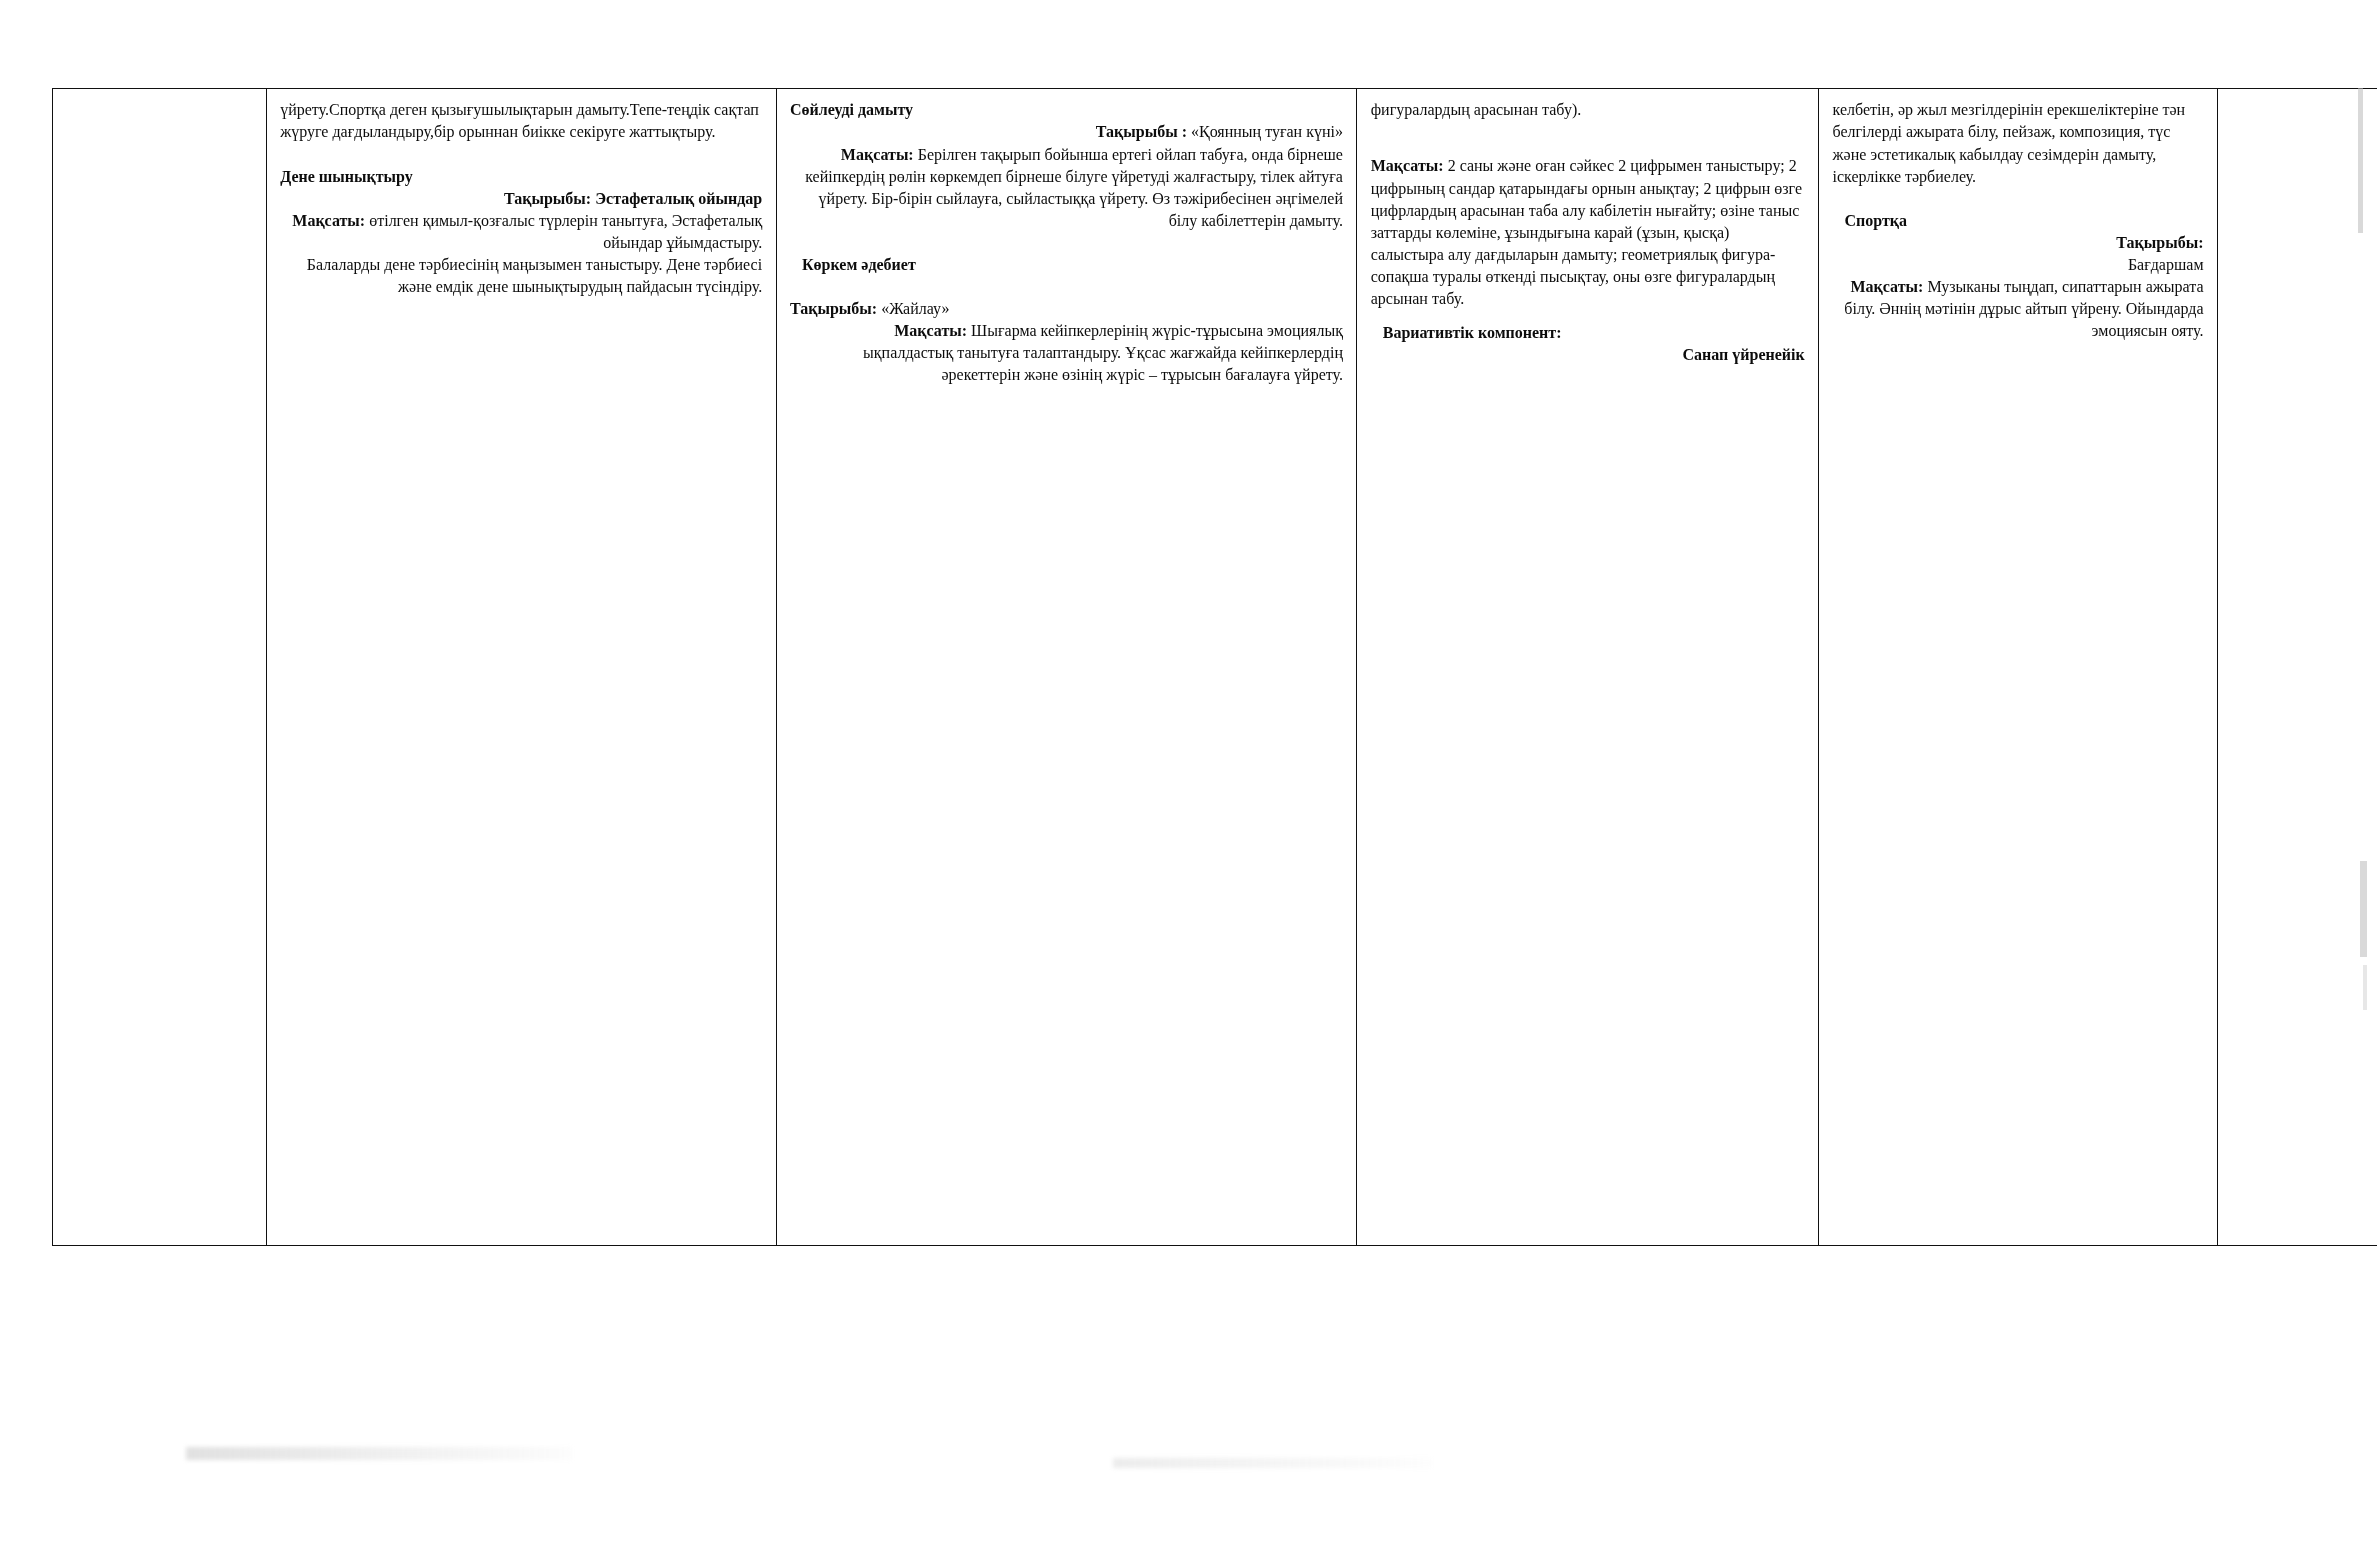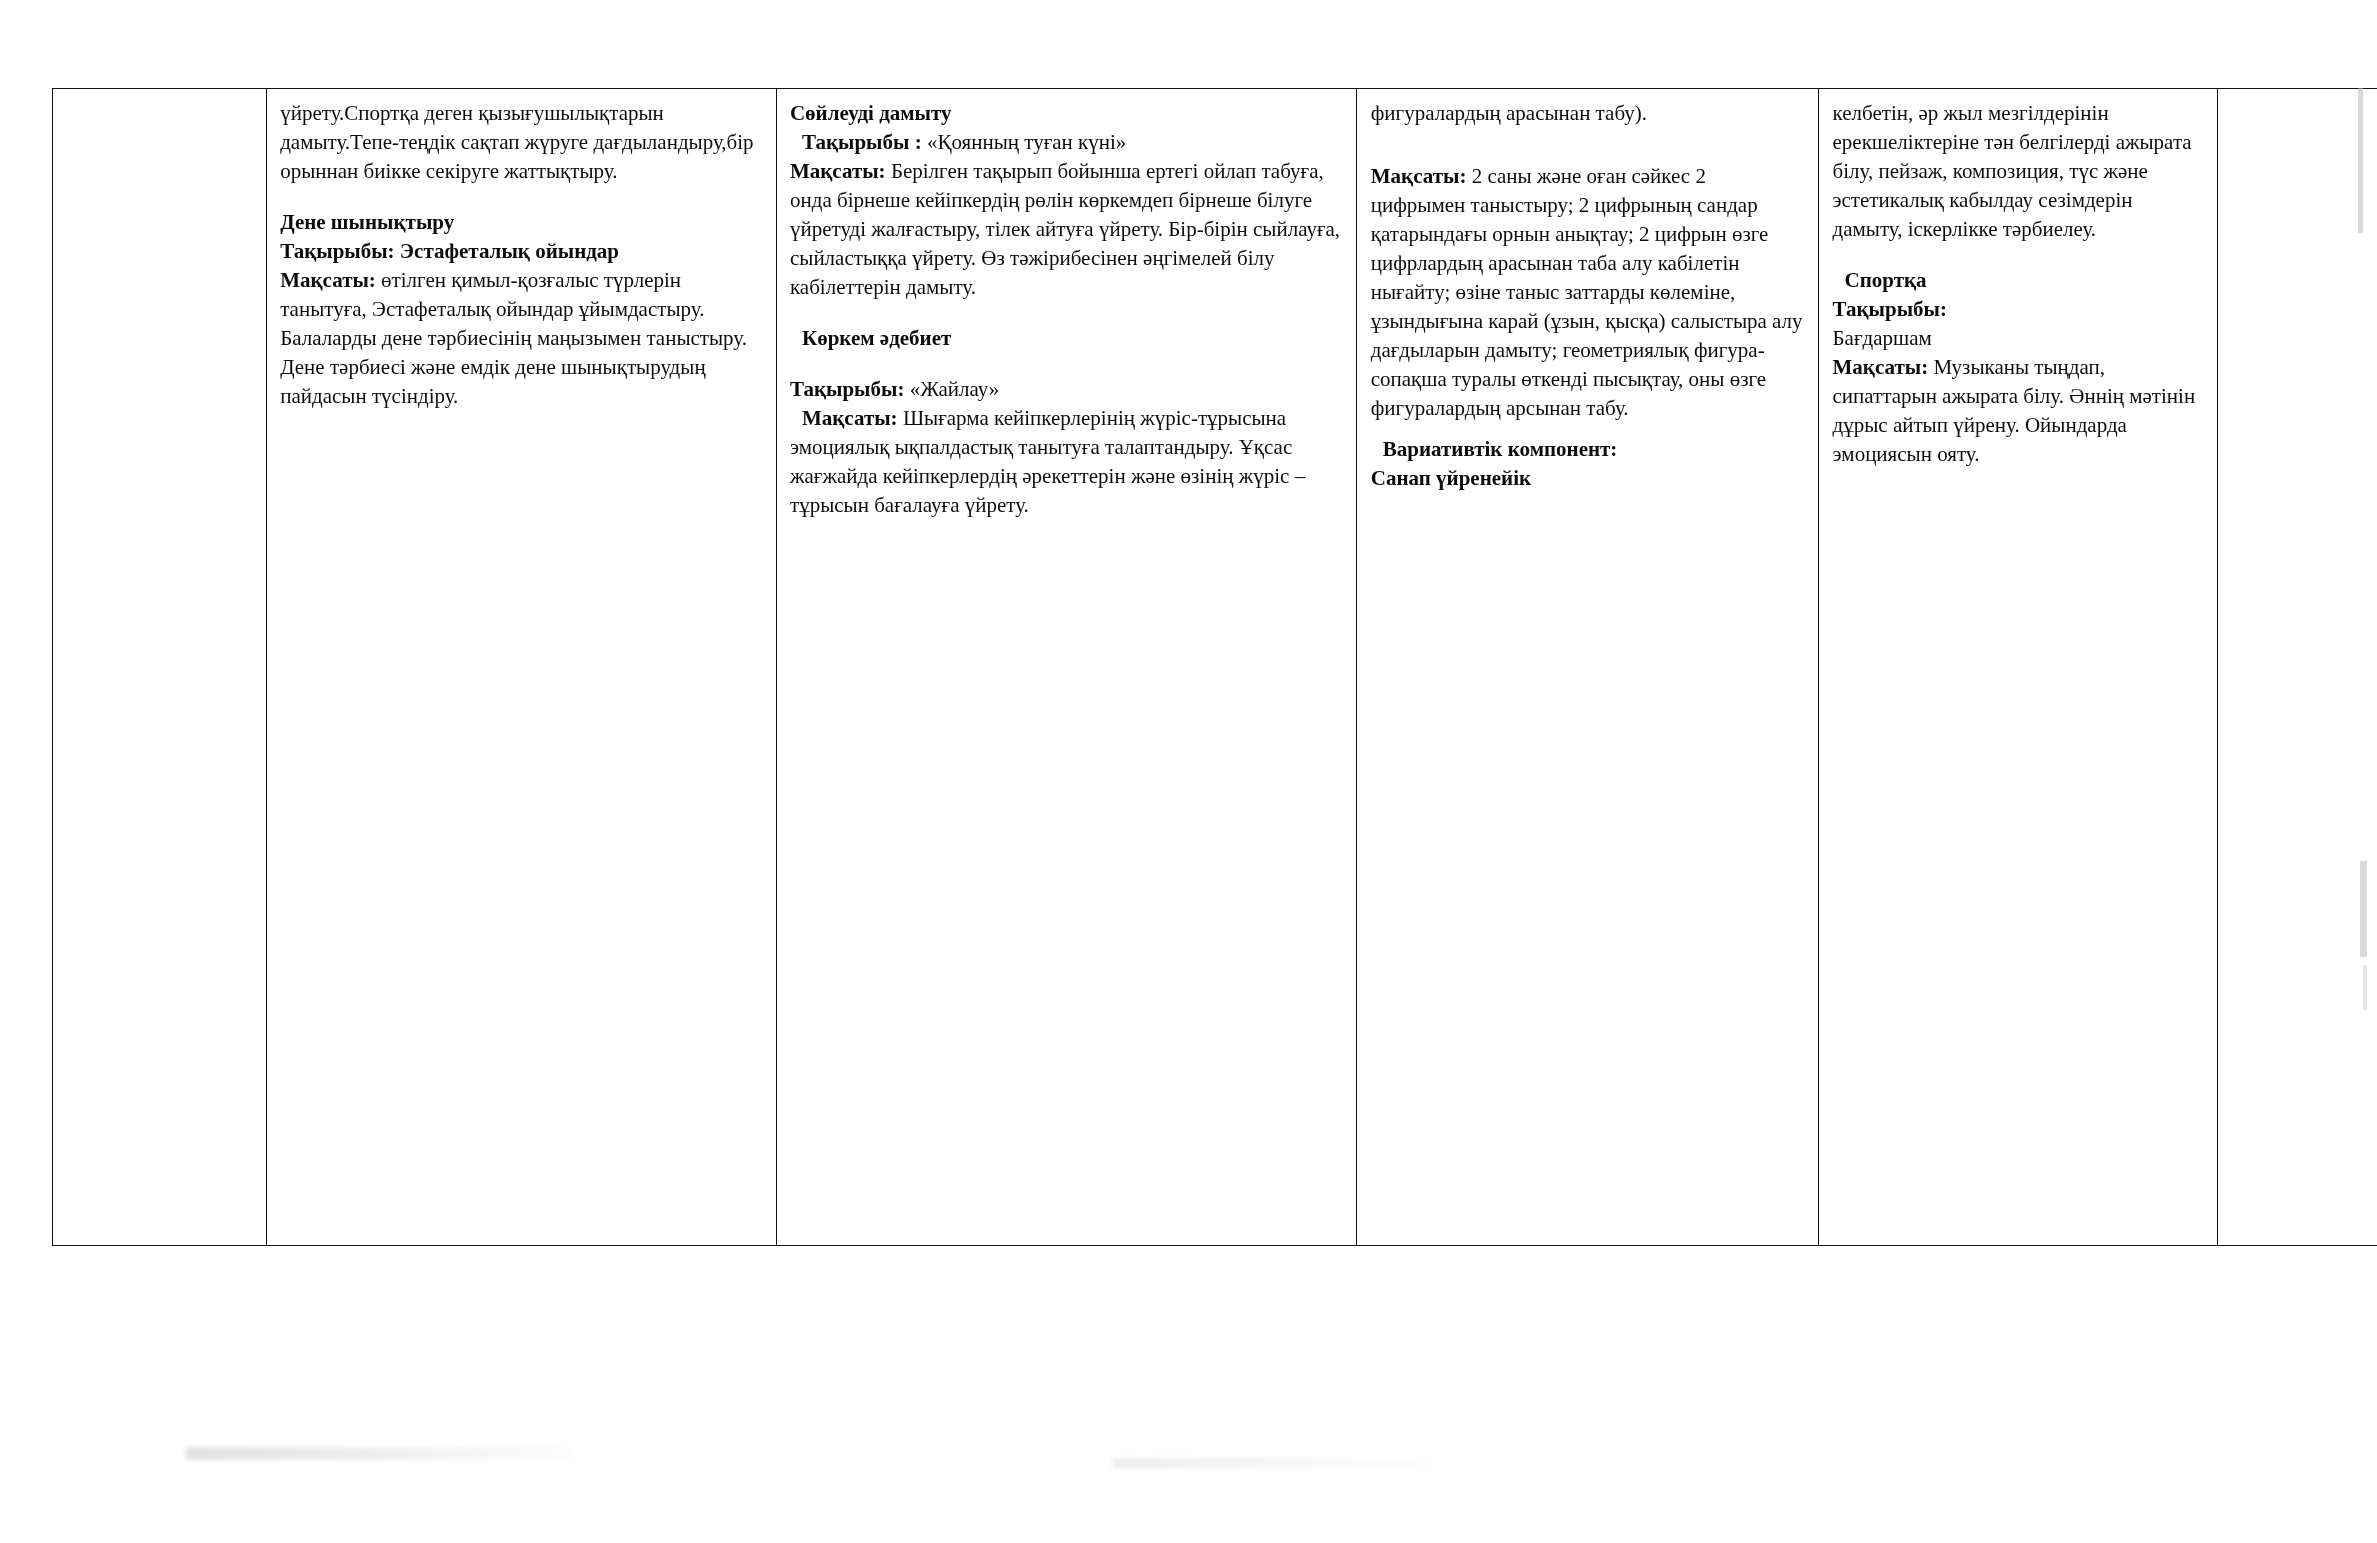--- a/index.html
+++ b/index.html
@@ -31,36 +31,36 @@
   table.doc-table {
     border-collapse: collapse;
     table-layout: fixed;
     width: 2256px;
     height: 1158px;
   }
   table.doc-table td {
     border: 1.5px solid #111111;
     vertical-align: top;
     padding: 10.4px 13.4px 7.4px 13.4px;
-    font-size: 21px;
+    font-size: 16px;
     line-height: 1.38;
     font-family: "Liberation Serif", "DejaVu Serif", serif;
   }
   .c1 { width: 186px; }
   .c2 { width: 482px; }
   .c3 { width: 553px; border-radius: 17px; }
   .c4 { width: 434px; }
   .c5 { width: 371px; margin-top: 20px; }
   .c6 { width: 230px; }
 
   p.par {
     margin: 0 0 0 0;
     text-align: left;
   }
-  p.par + p.par { margin-top: 0; }
+  p.par + p.par { margin-top: 0; text-align: right; }
   .b { font-weight: bold; }
   .gap { display: block; height: 22px; }
   .gap-sm { display: block; height: 12px; }
   .indent { display: inline-block; width: 12px; }
 
   
   .scan-edge {
     position: absolute;
     background: #b9b9b9;
     opacity: .55;

